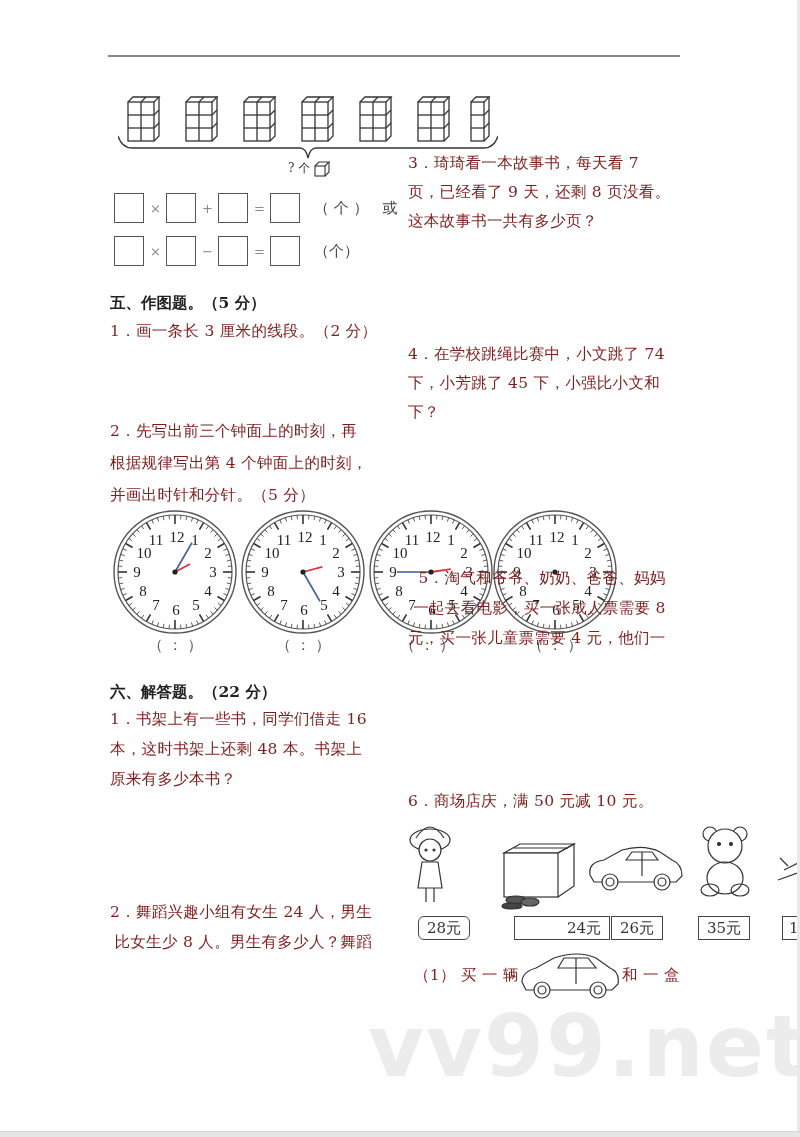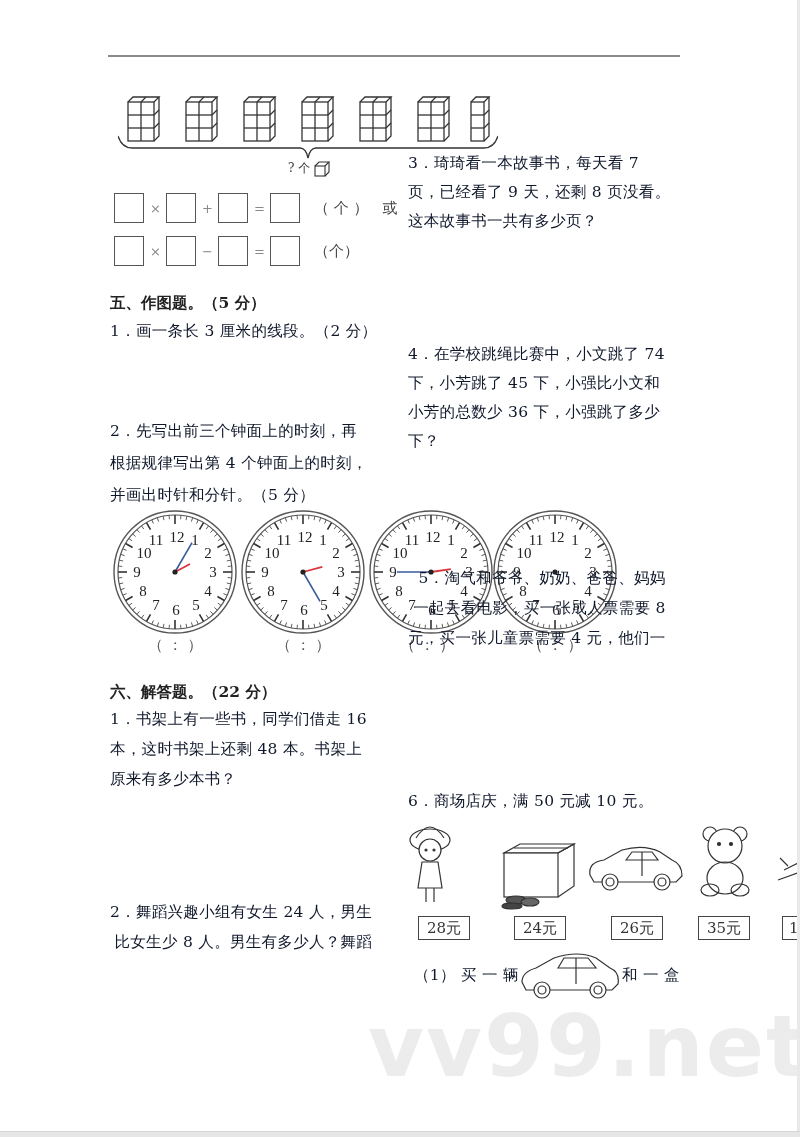--- a/index.html
+++ b/index.html
@@ -4,21 +4,21 @@
 <style>
   html, body { margin: 0; padding: 0; }
   body {
     width: 800px; height: 1137px; position: relative; overflow: hidden;
     background: #ffffff;
     font-family: "DejaVu Serif", "Liberation Serif", serif;
     color: #444;
   }
   .abs { position: absolute; }
   .top-rule { left: 108px; top: 55px; width: 572px; height: 2px; background: #8a8a8a; }
-  .line { font-size: 15.5px; line-height: 26px; white-space: nowrap; color: #0f172a; letter-spacing: 0.3px; }
+  .line { font-size: 15.5px; line-height: 26px; white-space: nowrap; color: #7f1d1d; letter-spacing: 0.3px; }
   .heading { font-size: 15.5px; font-weight: bold; color: #222; white-space: nowrap; }
   .eq-row { display: flex; align-items: center; gap: 6px; font-size: 14px; color: #666; }
   .box { width: 30px; height: 30px; border: 1.5px solid #555; box-sizing: border-box; background: #fff; }
   .op { width: 10px; text-align: center; color: #888; font-size: 13px; }
   .unit { font-size: 15px; color: #444; margin-left: 8px; }
   .clock-blank { font-size: 15px; color: #555; white-space: nowrap; }
   .price { border: 1.5px solid #444; width: 50px; height: 22px; line-height: 22px; text-align: center; font-size: 15px; color: #333; background: #fff; }
   .watermark { font-family: "DejaVu Sans", sans-serif; font-weight: bold; font-size: 86px; color: #ececec; letter-spacing: 2px; }
   .bottom-bar { left: 0; top: 1131px; width: 800px; height: 6px; background: #e6e6e6; border-top: 1px solid #d5d5d5; }
   .right-edge { left: 797px; top: 0; width: 3px; height: 1137px; background: #e9e9e9; }
@@ -106,21 +106,20 @@
 
 <div class="abs" style="left:110px; top:415px;">
   <div class="line" style="line-height:32px">2．先写出前三个钟面上的时刻，再</div>
   <div class="line" style="line-height:32px">根据规律写出第 4 个钟面上的时刻，</div>
   <div class="line" style="line-height:32px">并画出时针和分针。（5 分）</div>
 </div>
 
 <div class="abs" style="left:408px; top:340px;">
   <div class="line" style="line-height:29px">4．在学校跳绳比赛中，小文跳了 74</div>
   <div class="line" style="line-height:29px">下，小芳跳了 45 下，小强比小文和</div>
-  <div class="line" style="line-height:29px">小芳的总数少 36 下，小强跳了多少</div>
   <div class="line" style="line-height:29px">下？</div>
 </div>
 
 <div class="abs" style="left:110px; top:510px; width:520px; height:130px;">
   <svg width="520" height="130" viewBox="0 0 520 130">
     <defs>
       <g id="clockface">
         <circle cx="0" cy="0" r="61" fill="#fff" stroke="#555" stroke-width="1.4"></circle>
         <circle cx="0" cy="0" r="57" fill="none" stroke="#555" stroke-width="1.2"></circle>
         <g stroke="#444" stroke-width="0.8">
@@ -302,22 +301,22 @@
         <ellipse cx="332" cy="70" rx="9" ry="6"></ellipse>
       </g>
 
       <g>
         <path d="M376,50 L392,42 M370,60 L392,52 M380,46 L372,38"></path>
       </g>
     </g>
   </svg>
 </div>
 
-<div class="abs price" style="left:418px; top:916px;">28元</div>
-<div class="abs price" style="left:514px; top:916px;">24元</div>
+<div class="abs price" style="left:418px; top:916px;border-radius:6px;">28元</div>
+<div class="abs price" style="left:514px; top:916px;padding-left:44px;">24元</div>
 <div class="abs price" style="left:611px; top:916px;">26元</div>
 <div class="abs price" style="left:698px; top:916px;">35元</div>
 <div class="abs price" style="left:782px; top:916px; width:30px; text-align:left; padding-left:6px;">1</div>
 
 <div class="abs line" style="left:414px; top:962px;">（1） 买 一 辆</div>
 <div class="abs" style="left:518px; top:950px;">
   <svg width="104" height="52" viewBox="0 0 104 52">
     <g fill="none" stroke="#333" stroke-width="1.2">
       <path d="M4,32 Q4,22 18,18 L36,8 Q60,0 78,8 L92,18 Q102,22 100,34 L94,40 L8,40 Z"></path>
       <circle cx="24" cy="40" r="8" fill="#fff"></circle>

